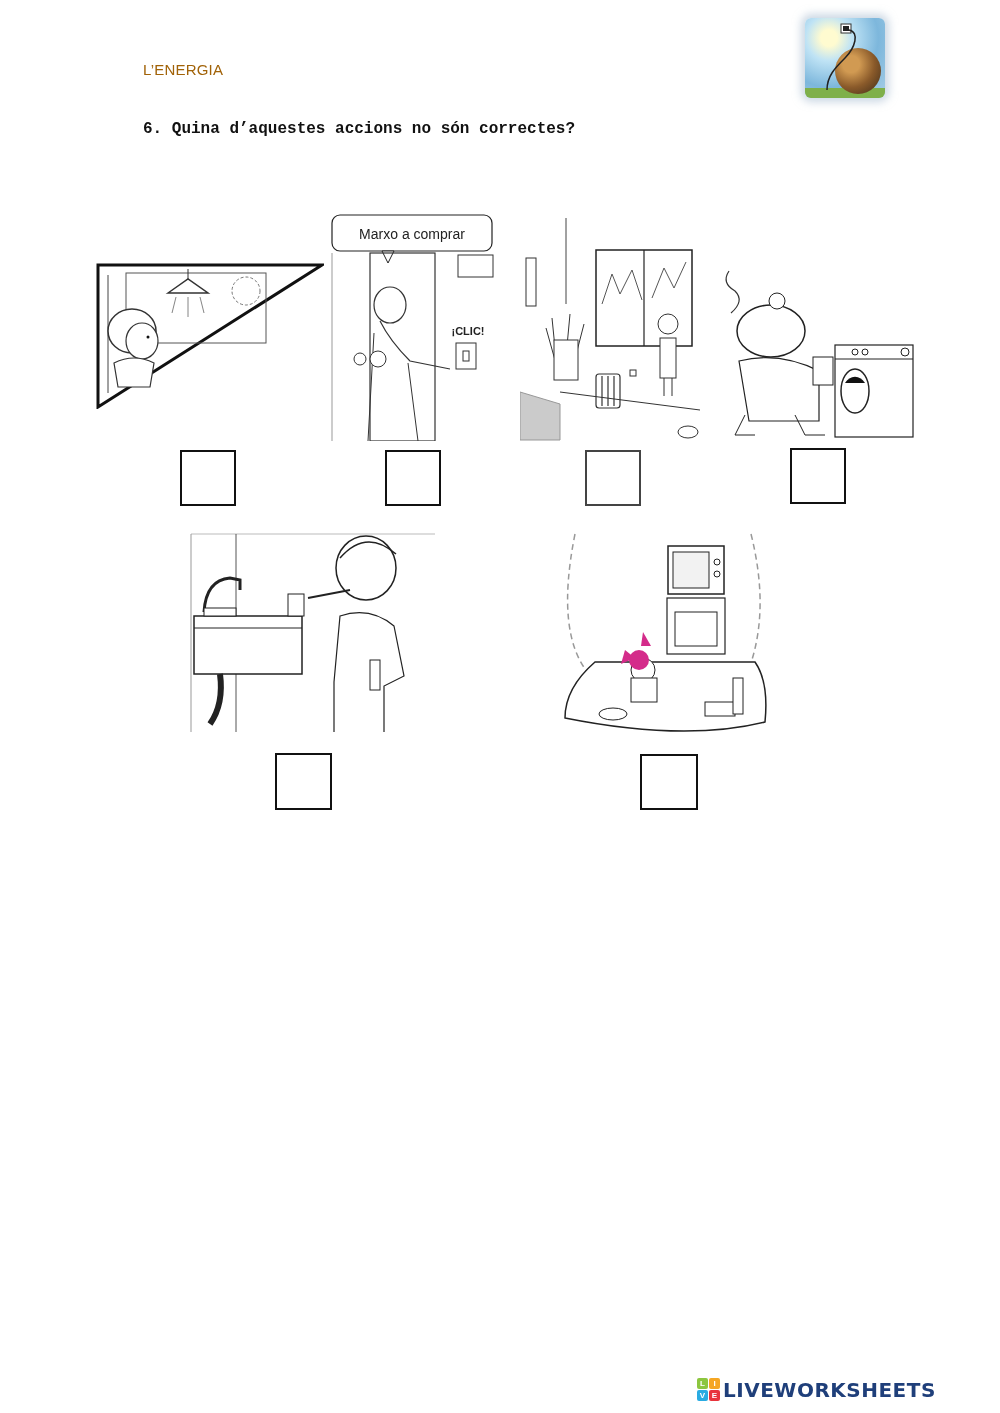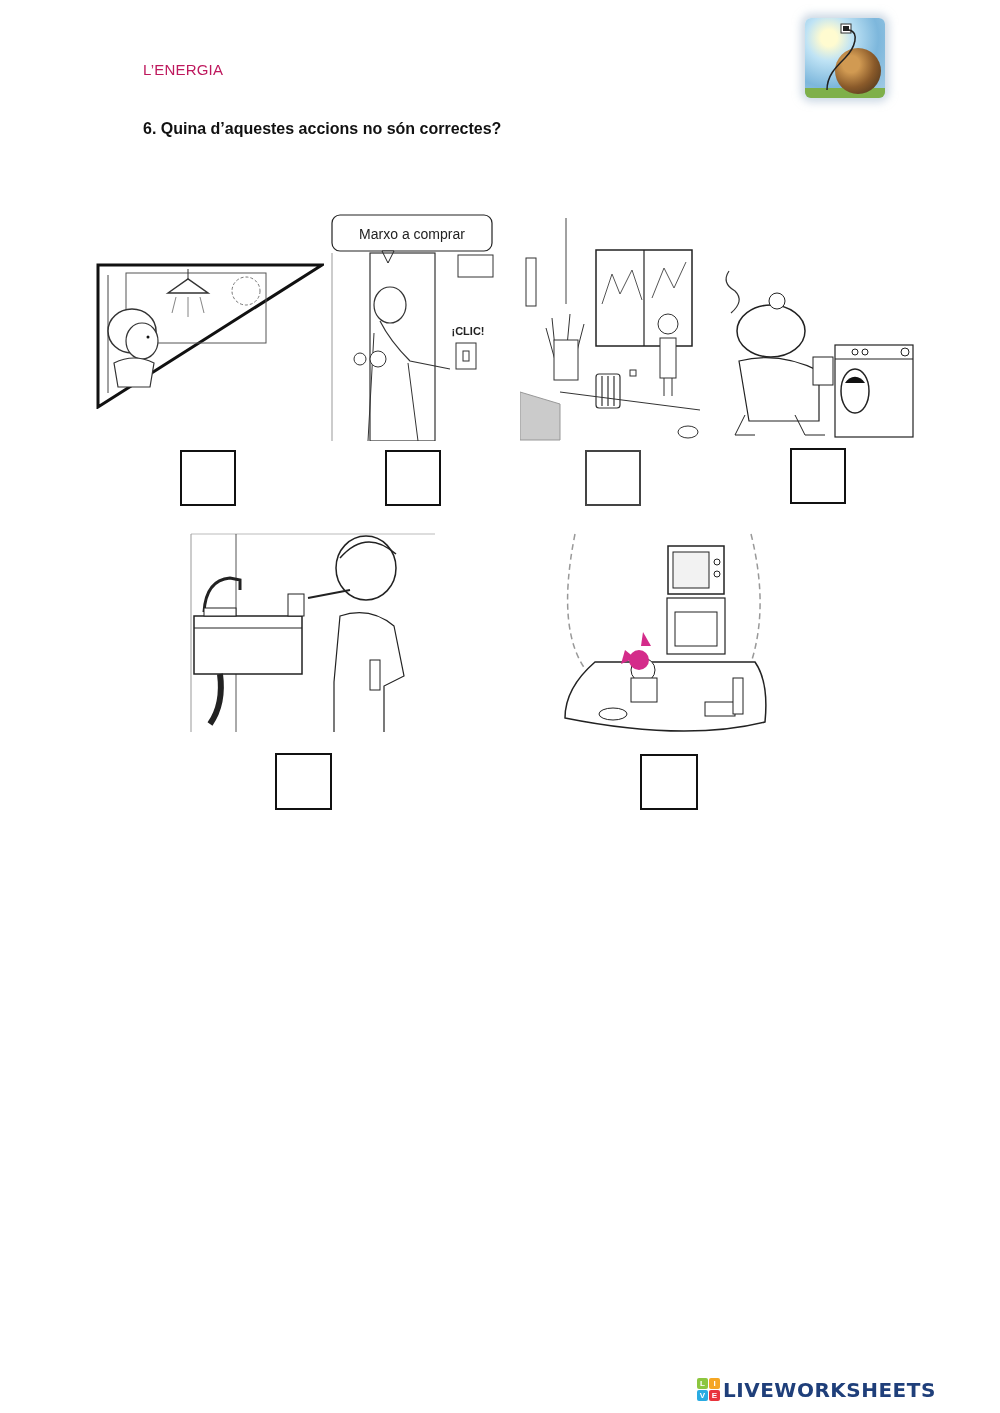--- a/index.html
+++ b/index.html
@@ -1,19 +1,19 @@
 <!DOCTYPE html>
 <html><head>
 <meta charset="utf-8">
 <style>
   html, body { margin: 0; padding: 0; background: #ffffff; }
   body { width: 1000px; height: 1413px; position: relative; overflow: hidden; font-family: "Liberation Sans", sans-serif; color: #111; }
   .abs { position: absolute; }
-  .header-title { left: 143px; top: 61px; font-size: 15px; letter-spacing: 0.2px; color: #be185d; }
-  .question { left: 143px; top: 120px; font-size: 16px; font-weight: bold; color: #111; }
+  .header-title { left: 143px; top: 61px; font-size: 15px; letter-spacing: 0.2px; color: #a16207; }
+  .question { left: 143px; top: 120px; font-size: 16px; font-weight: bold; color: #111; font-family: Liberation Mono, monospace; }
   .logo { left: 805px; top: 18px; width: 80px; height: 80px; border-radius: 6px;
           background: radial-gradient(circle at 30% 25%, #fffbd0 0 10%, #bfe3f5 28%, #7db7dc 60%, #a9cfe6 100%);
           box-shadow: 0 0 8px 4px rgba(170,190,210,0.6); overflow: hidden; }
   .logo .earth { position: absolute; right: 4px; bottom: 4px; width: 46px; height: 46px; border-radius: 50%;
           background: radial-gradient(circle at 35% 35%, #d19a52 0 20%, #8a5a2a 55%, #3b2a18 100%); }
   .logo .grass { position: absolute; left: 0; bottom: 0; width: 100%; height: 10px; background: #7fb04a; }
   .logo svg { position: absolute; left: 0; top: 0; }
 
   .pic { background: #fff; overflow: hidden; }
   .pic svg { display: block; }

